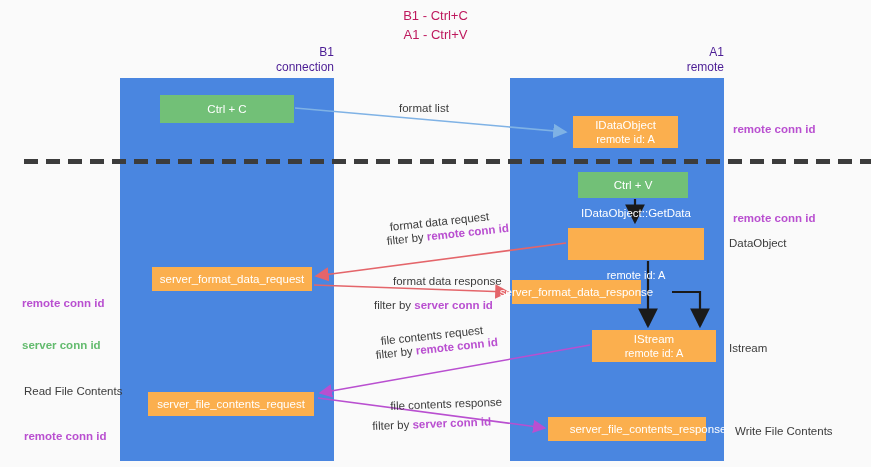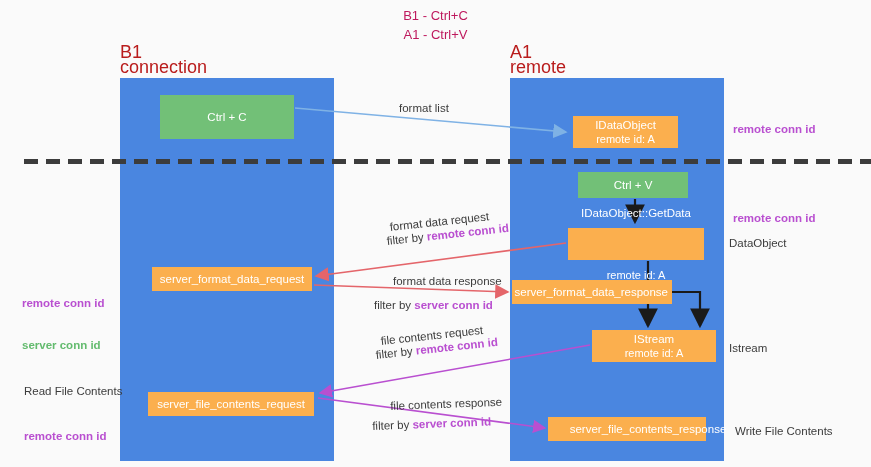--- a/index.html
+++ b/index.html
@@ -22,22 +22,22 @@
     text-align:center;font-size:13px;line-height:19px;color:#be185d;
   }
   .title div{white-space:pre;}
 
   
   .lane{position:absolute;background:#4a86e0;}
   .lane-b1{left:120px;top:78px;width:214px;height:383px;}
   .lane-a1{left:510px;top:78px;width:214px;height:383px;}
 
   .lane-head{
-    position:absolute;text-align:left;font-size:18px;line-height:15px;
-    color:#b91c1c;white-space:pre;
+    position:absolute;text-align:right;font-size:12px;line-height:15px;
+    color:#4c1d95;white-space:pre;
   }
   .lane-head-b1{left:120px;top:45px;width:214px;}
   .lane-head-a1{left:510px;top:45px;width:214px;}
 
   
   .divider{
     position:absolute;left:24px;top:159px;width:847px;height:5px;
     background-image:repeating-linear-gradient(to right,#3c3c3c 0 14px,transparent 14px 22px);
   }
 
@@ -45,26 +45,26 @@
   .node{
     position:absolute;
     display:flex;flex-direction:column;align-items:center;justify-content:center;
     color:#ffffff;font-size:11.5px;line-height:14px;text-align:center;
     box-sizing:border-box;padding:2px 4px;
   }
   .node .l2{font-size:11px;}
   .green{background:#72c077;}
   .orange{background:#fbaf4e;}
 
-  .n-ctrlc   {left:160px;top:95px;width:134px;height:44px;}
+  .n-ctrlc   {left:160px;top:95px;width:134px;height:28px;}
   .n-idobj   {left:573px;top:116px;width:105px;height:32px;}
   .n-ctrlv   {left:578px;top:172px;width:110px;height:26px;}
   .n-getdata {left:568px;top:228px;width:136px;height:32px;gap:48px;}
   .n-sfdreq  {left:152px;top:267px;width:160px;height:24px;}
-  .n-sfdres  {left:512px;top:280px;width:160px;height:24px;align-items:flex-end;}
+  .n-sfdres  {left:512px;top:280px;width:129px;height:24px;}
   .n-istream {left:592px;top:330px;width:124px;height:32px;}
   .n-sfcreq  {left:148px;top:392px;width:166px;height:24px;}
   .n-sfcres  {left:548px;top:417px;width:158px;height:24px;padding-left:46px;}
 
   
   .lbl{position:absolute;font-size:11.5px;line-height:14px;white-space:pre;}
   .purple{color:#b94fd0;font-weight:bold;}
   .greenTxt{color:#63bb6e;font-weight:bold;}
   .dark{color:#3c3c3c;}
 

